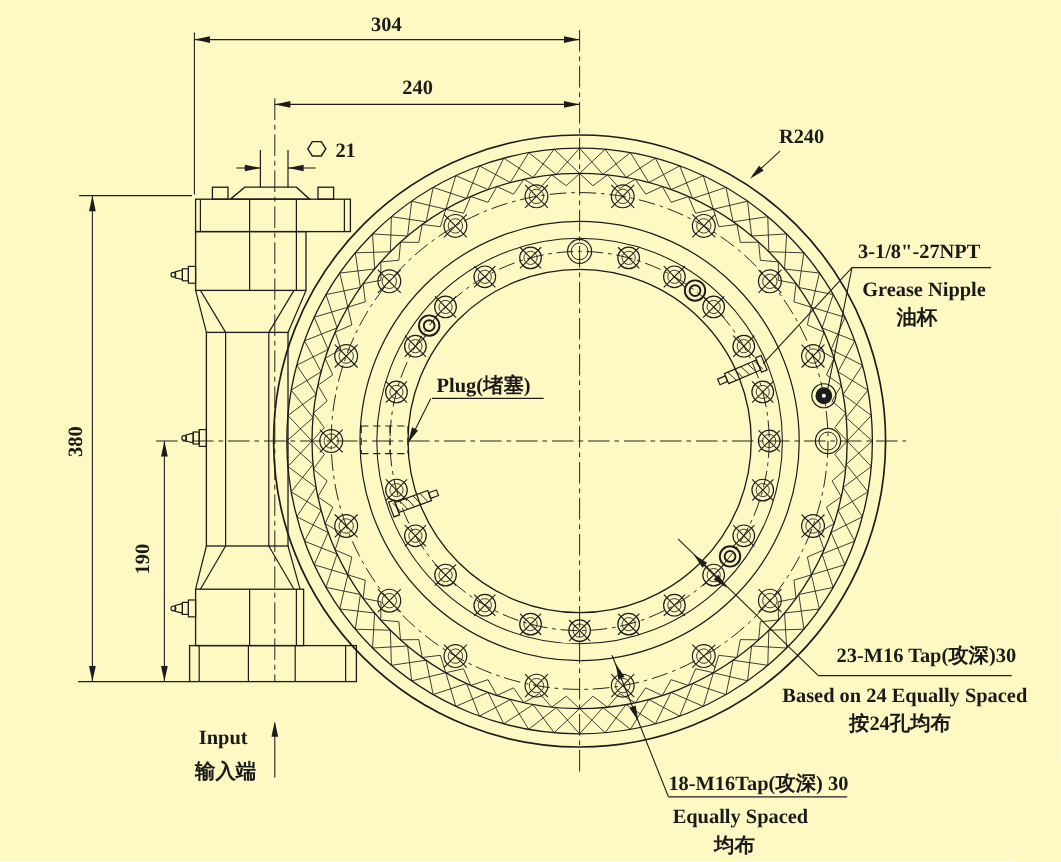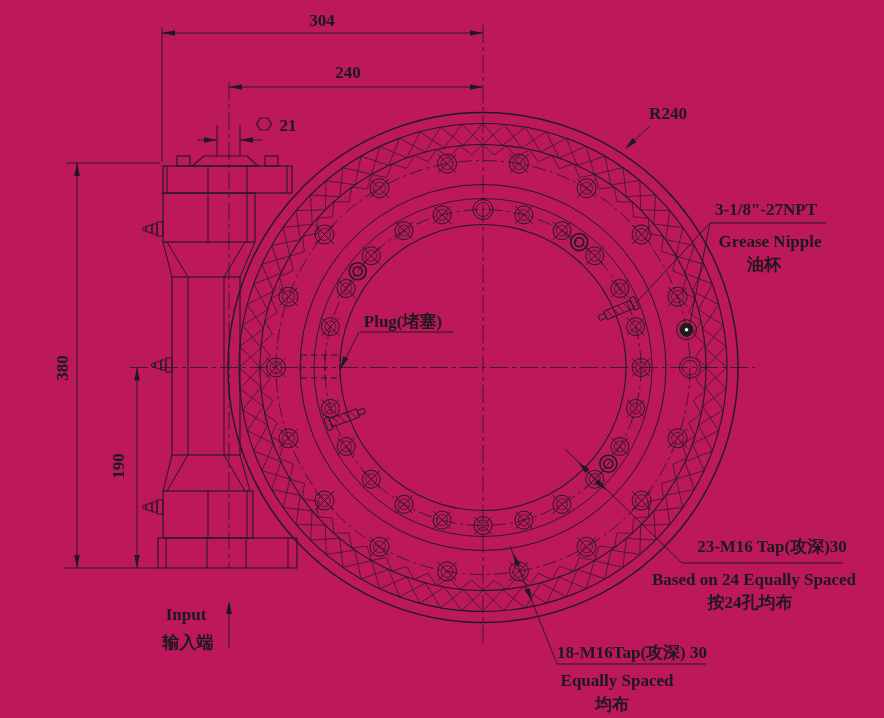--- a/index.html
+++ b/index.html
@@ -1,16 +1,16 @@
 <!DOCTYPE html>
 <html><head>
 <meta charset="utf-8">
 <style>
   html,body{margin:0;padding:0;background:#ffffff;}
-  .stage{position:relative;width:884px;height:718px;background:#be185d;overflow:hidden;
+  .stage{position:relative;width:884px;height:718px;background:#fef9c3;overflow:hidden;
          font-family:"Liberation Serif", serif;}
   svg{display:block;}
   text{font-family:"Liberation Serif", serif;font-weight:700;fill:#1a1a1a;}
 </style>
 </head>
 <body>
 
 <div class="stage">
   <svg id="drawing" width="884" height="718" viewBox="0 0 884 718" xmlns="http://www.w3.org/2000/svg">
     <g id="g-centerlines">

